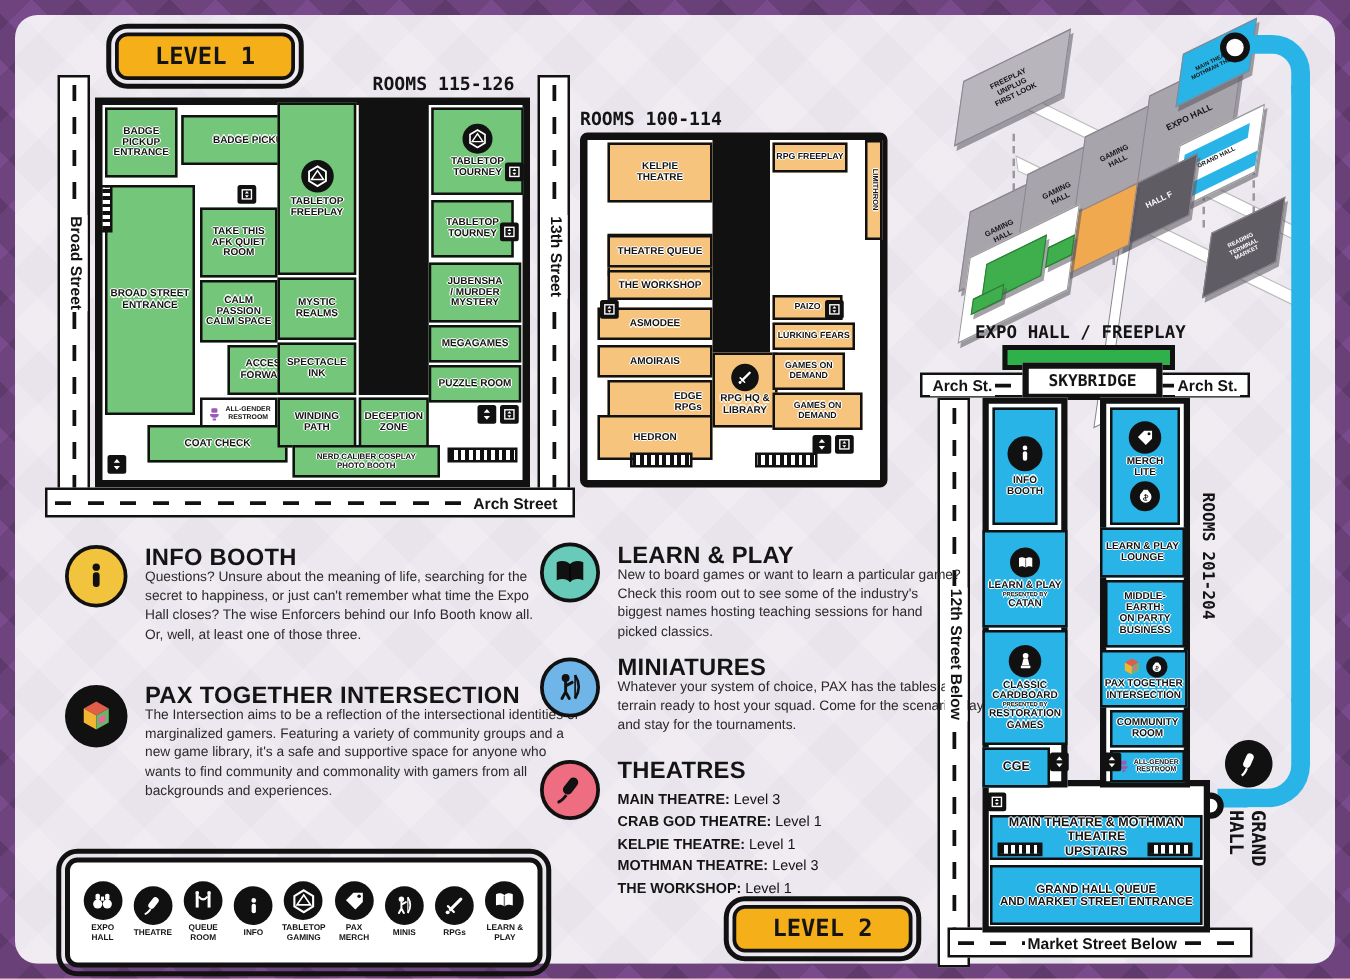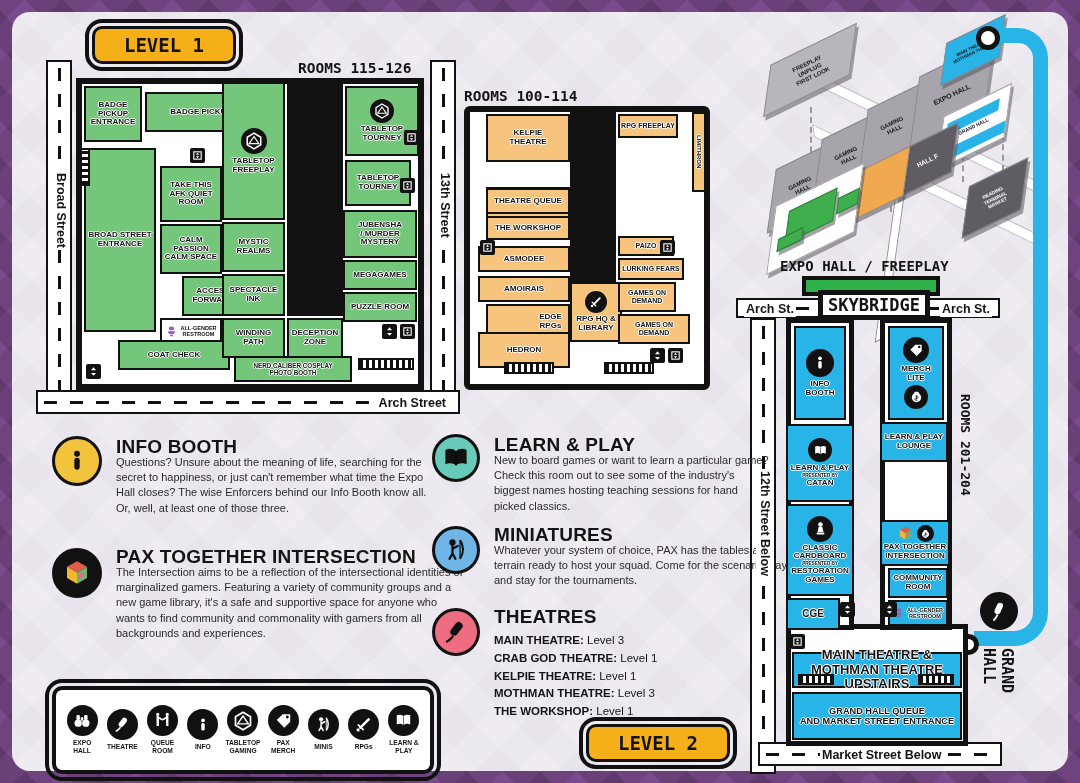--- a/index.html
+++ b/index.html
@@ -371,21 +371,21 @@
 
   <span class="maptitle pixel abs" style="left:768px;top:246px;font-size:14px;">EXPO HALL / FREEPLAY</span>
   <div class="abs" style="left:790px;top:264px;width:138px;height:20px;background:#2eb14b;border:4px solid #111;box-sizing:border-box;"></div>
   <div class="abs" style="left:848px;top:282px;width:0;height:0;border-left:10px solid transparent;border-right:10px solid transparent;border-top:9px solid #111;"></div>
 
   <div class="street" style="left:724px;top:286px;width:264px;height:20px;">
     <div class="dash-h"></div>
     <span class="stlbl" style="left:6px;top:1px;">Arch St.</span>
     <span class="stlbl" style="right:6px;top:1px;">Arch St.</span>
   </div>
-  <div class="abs pixel" style="left:806px;top:278px;width:112px;height:30px;background:#fff;border:5px solid #111;box-sizing:border-box;display:flex;align-items:center;justify-content:center;font-size:17px;">
+  <div class="abs pixel" style="left:806px;top:278px;width:112px;height:30px;background:#fff;border:5px solid #111;box-sizing:border-box;display:flex;align-items:center;justify-content:center;font-size:13px;">
     <span>SKYBRIDGE</span>
   </div>
 
   <div class="street" style="left:738px;top:306px;width:26px;height:456px;">
     <div class="dash-v"></div>
     <span class="stlbl vtext" style="left:4px;top:150px;">12th Street Below</span>
   </div>
   <div class="street" style="left:746px;top:730px;width:244px;height:24px;">
     <div class="dash-h"></div>
     <span class="stlbl" style="left:60px;top:3px;">Market Street Below</span>
@@ -426,20 +426,24 @@
           </svg></span>
     <span>CLASSIC
 CARDBOARD</span>
     <span style="font-size:4.6px;">PRESENTED BY</span>
     <span>RESTORATION
 GAMES</span>
   </div>
   <div class="room blue" style="left:774px;top:586px;width:54px;height:32px;font-size:10px;"><span>CGE</span></div>
   <div class="room blue" style="left:868px;top:410px;width:68px;height:40px;"><span>LEARN &amp; PLAY
 LOUNGE</span></div>
+  <div class="room blue" style="left:872px;top:452px;width:64px;height:54px;"><span>MIDDLE-
+EARTH:
+ON PARTY
+BUSINESS</span></div>
   <div class="room blue" style="left:868px;top:508px;width:70px;height:46px;">
     <span style="display:flex;gap:3px;margin-bottom:1px;">
       <svg class="ic" width="17" height="17" viewBox="0 0 24 24">
             <use href="#g-cube"></use>
           </svg>
       <span class="bc" style="width:17px;height:17px;"><svg class="ic" width="11" height="11" viewBox="0 0 24 24">
               <use href="#g-bag"></use>
             </svg></span>
     </span>
     <span>PAX TOGETHER
@@ -463,21 +467,21 @@
         <svg class="ic" width="11" height="11" viewBox="0 0 24 24">
           <use href="#g-esc"></use>
         </svg>
       </div>
   <div class="mini" style="left:778px;top:622px;">
         <svg class="ic" width="11" height="11" viewBox="0 0 24 24">
           <use href="#g-elev"></use>
         </svg>
       </div>
 
-  <div class="room blue" style="left:780px;top:640px;width:170px;height:36px;font-size:13px;"><span>MAIN THEATRE &amp; MOTHMAN THEATRE
+  <div class="room blue" style="left:780px;top:640px;width:170px;height:36px;font-size:10px;"><span>MAIN THEATRE &amp; MOTHMAN THEATRE
 UPSTAIRS</span></div>
   <div class="hatch" style="left:786px;top:662px;width:36px;height:11px;"></div>
   <div class="hatch" style="left:906px;top:662px;width:36px;height:11px;"></div>
   <div class="room blue" style="left:780px;top:680px;width:170px;height:48px;font-size:9.2px;"><span>GRAND HALL QUEUE
 AND MARKET STREET ENTRANCE</span></div>
 
   <span class="abs pixel vtext" style="left:946px;top:382px;font-size:13px;">ROOMS 201-204</span>
   <span class="abs pixel vtext" style="left:968px;top:636px;font-size:15px;white-space:pre-line;line-height:1.15;">GRAND
 HALL</span>
 

